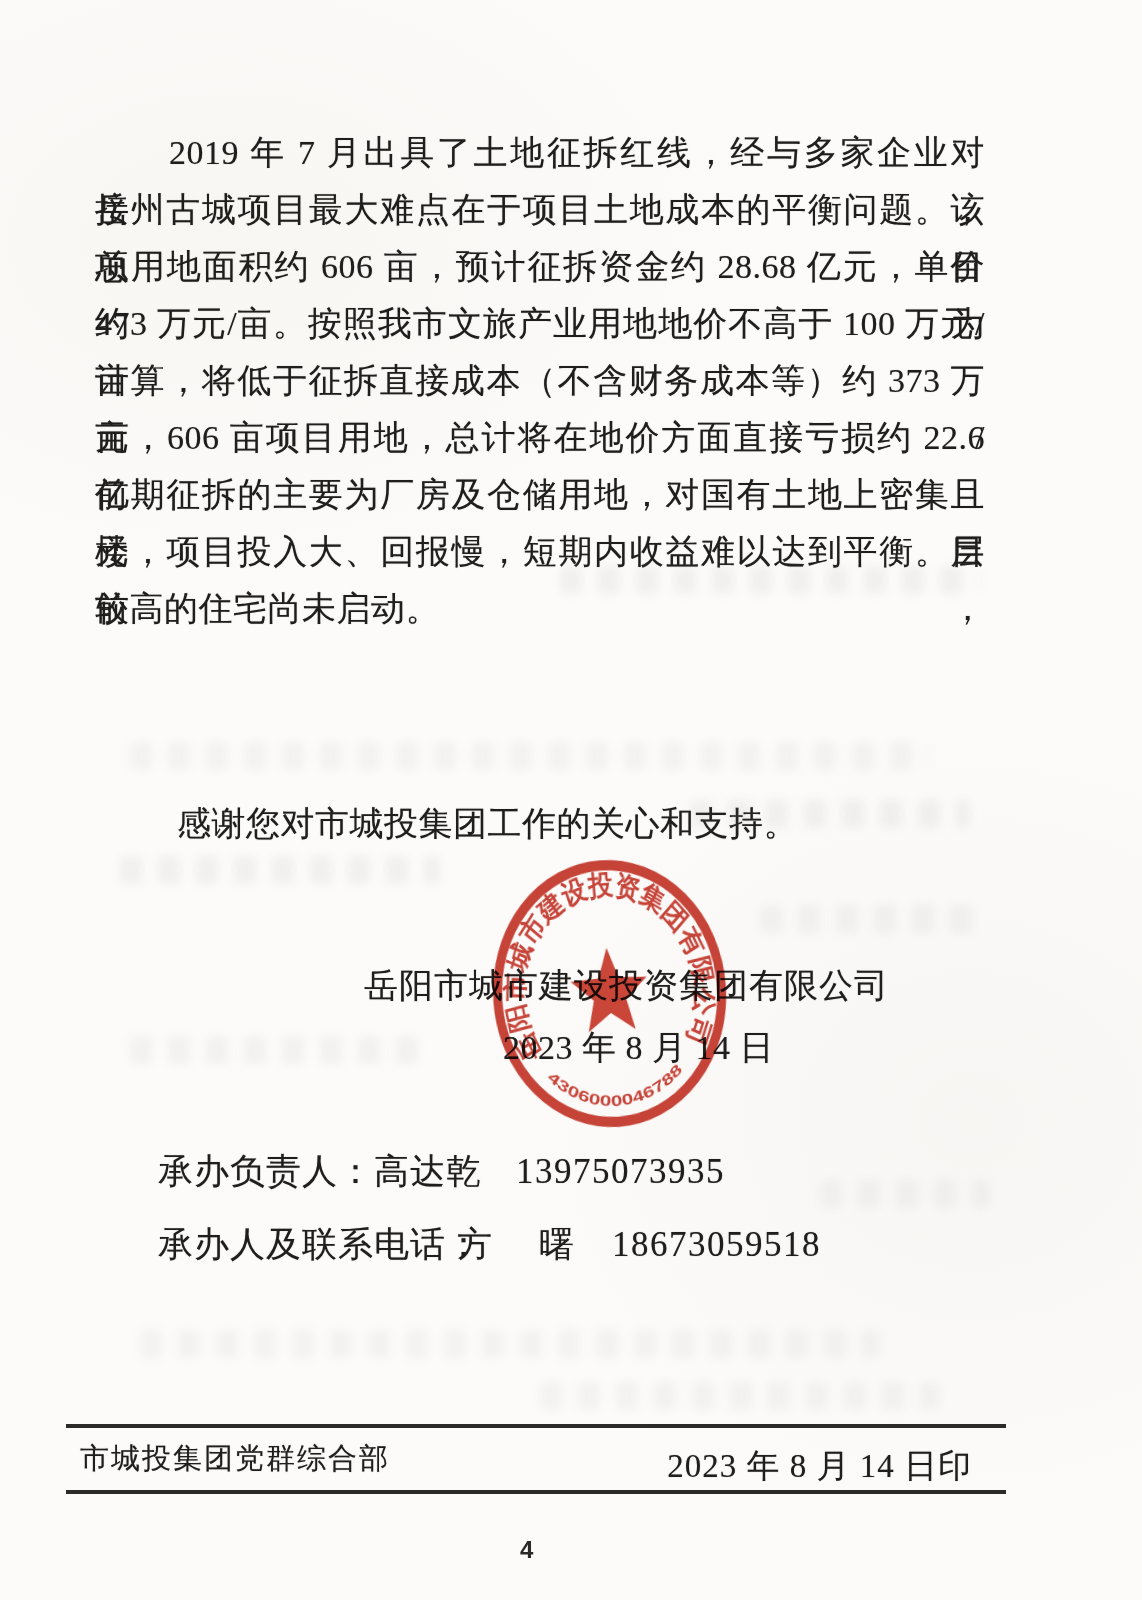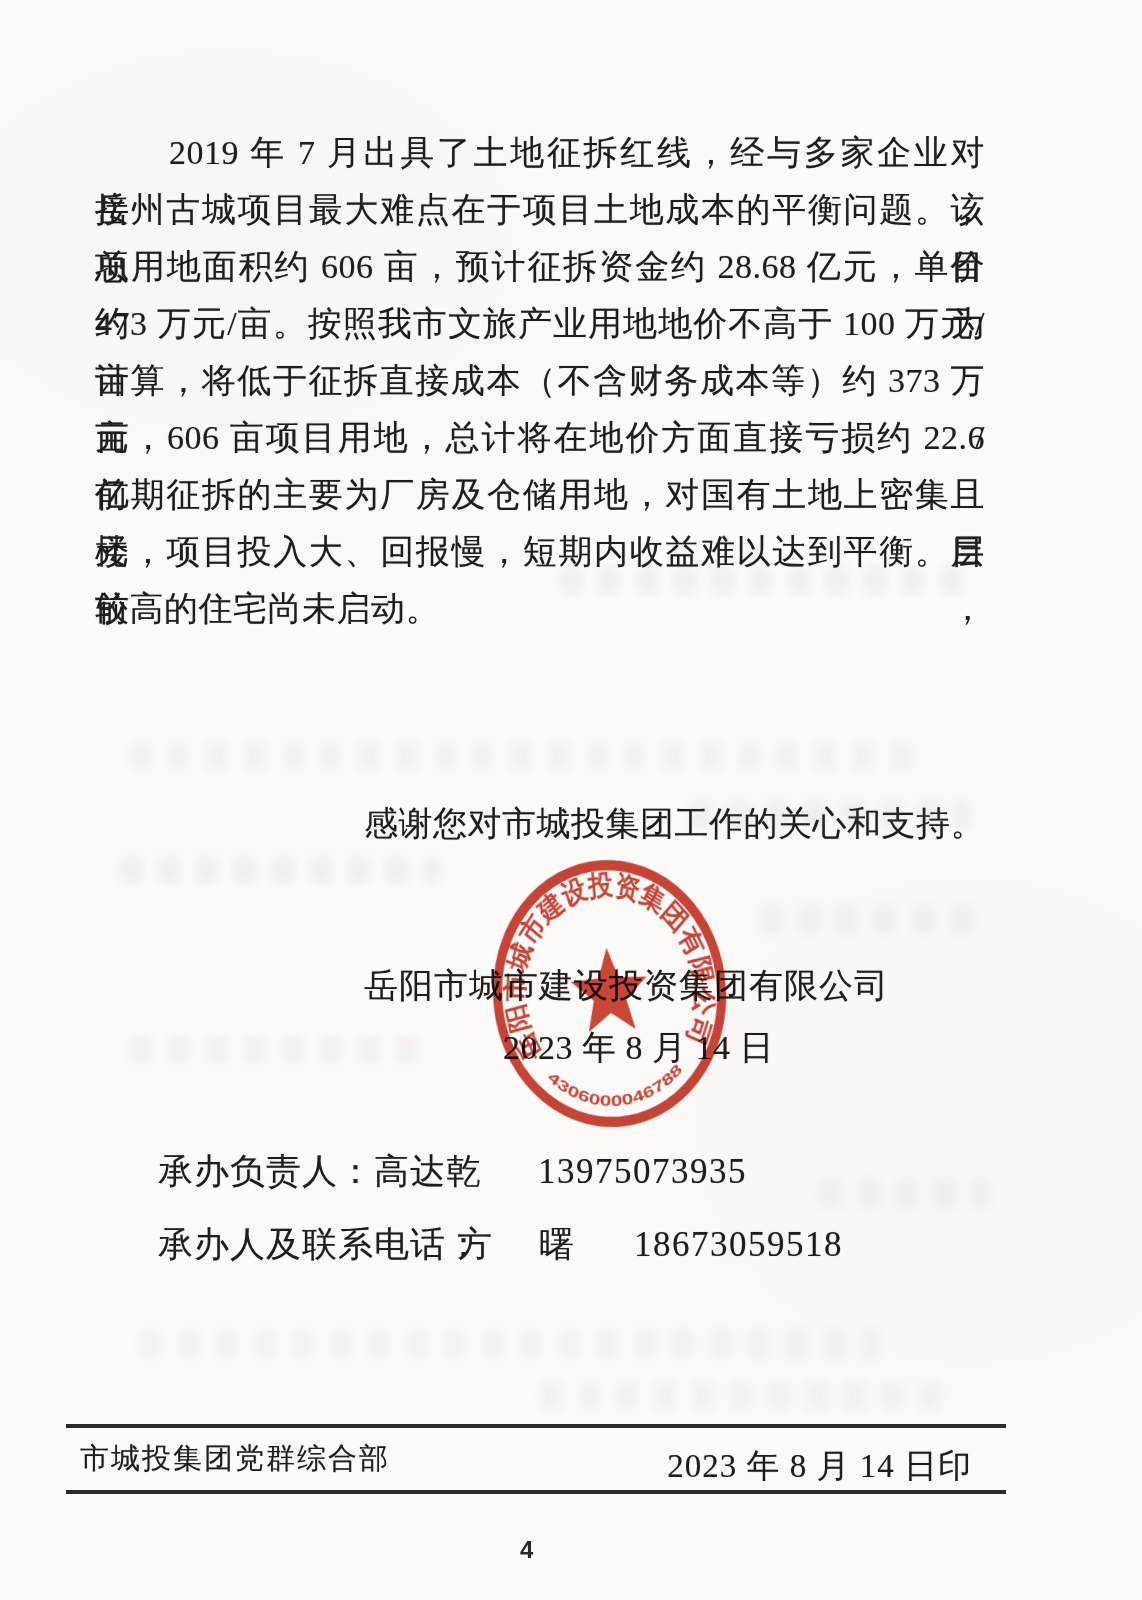--- a/index.html
+++ b/index.html
@@ -22,21 +22,21 @@
     height: 57px;
     line-height: 57px;
     font-size: 34px;
     letter-spacing: .5px;
     white-space: nowrap;
     text-shadow: 0 0 1px rgba(40,38,36,.45);
   }
   .bline.j { white-space: normal; text-align: justify; text-align-last: justify; }
   .ind1 { text-indent: 74px; }
   .ind2 { text-indent: 92px; }
-  .ind3 { text-indent: 82px; text-align: right; }
+  .ind3 { text-indent: 82px; }
   
   .sig-company {
     position: absolute; left: 364px; top: 964px;
     font-size: 34px; letter-spacing: 1px; line-height: 44px;
     text-shadow: 0 0 1px rgba(40,38,36,.45);
   }
   .sig-date {
     position: absolute; left: 503px; top: 1026px;
     font-size: 34px; letter-spacing: .5px; line-height: 44px;
     text-shadow: 0 0 1px rgba(40,38,36,.45);
@@ -47,21 +47,21 @@
     width: 242px; height: 292px;
     mix-blend-mode: multiply;
     opacity: .93;
     transform: rotate(-4deg);
     filter: blur(.3px);
   }
   
   .contact-row { position: absolute; left: 0; width: 1142px; height: 48px; font-size: 35px; line-height: 48px; }
   .contact-row .lbl { position: absolute; left: 158px; letter-spacing: 1px; text-shadow: 0 0 1px rgba(40,38,36,.45); }
   .contact-row .nm  { position: absolute; left: 457px; letter-spacing: 6px; text-shadow: 0 0 1px rgba(40,38,36,.45); }
-  .contact-row .ph  { position: absolute; left: 516px; letter-spacing: 1.5px; text-shadow: 0 0 1px rgba(40,38,36,.45); margin-left: 22px; }
+  .contact-row .ph  { position: absolute; left: 516px; letter-spacing: 1.5px; text-shadow: 0 0 1px rgba(40,38,36,.45); }
   .contact-row.r2 .ph, .contact-row.r3 .ph { left: 612px; }
   
   .footer-bar {
     position: absolute; left: 66px; top: 1424px;
     width: 940px; height: 70px;
     border-top: 4px solid #2b2a28;
     border-bottom: 4px solid #2b2a28;
   }
   .footer-dept {
     position: absolute; left: 14px; top: 0;

